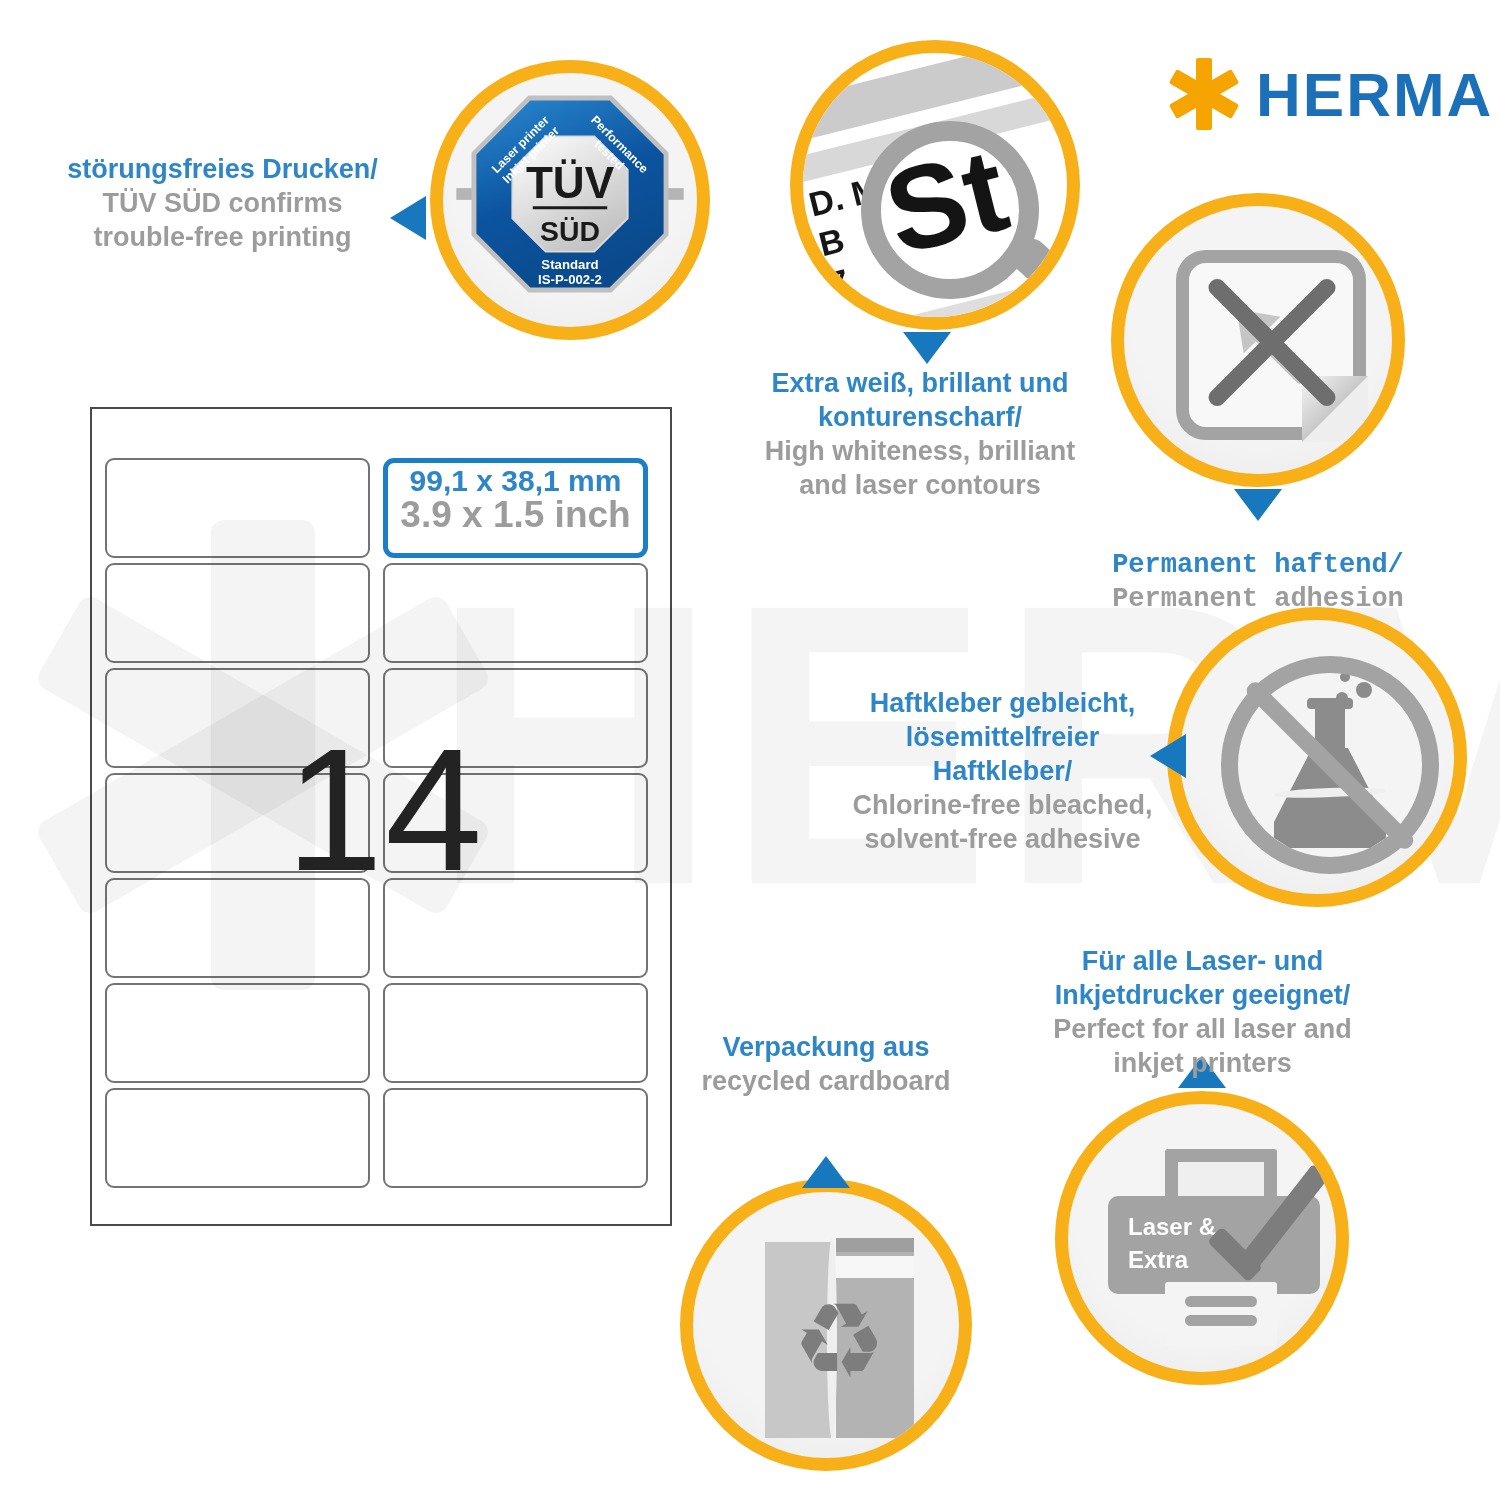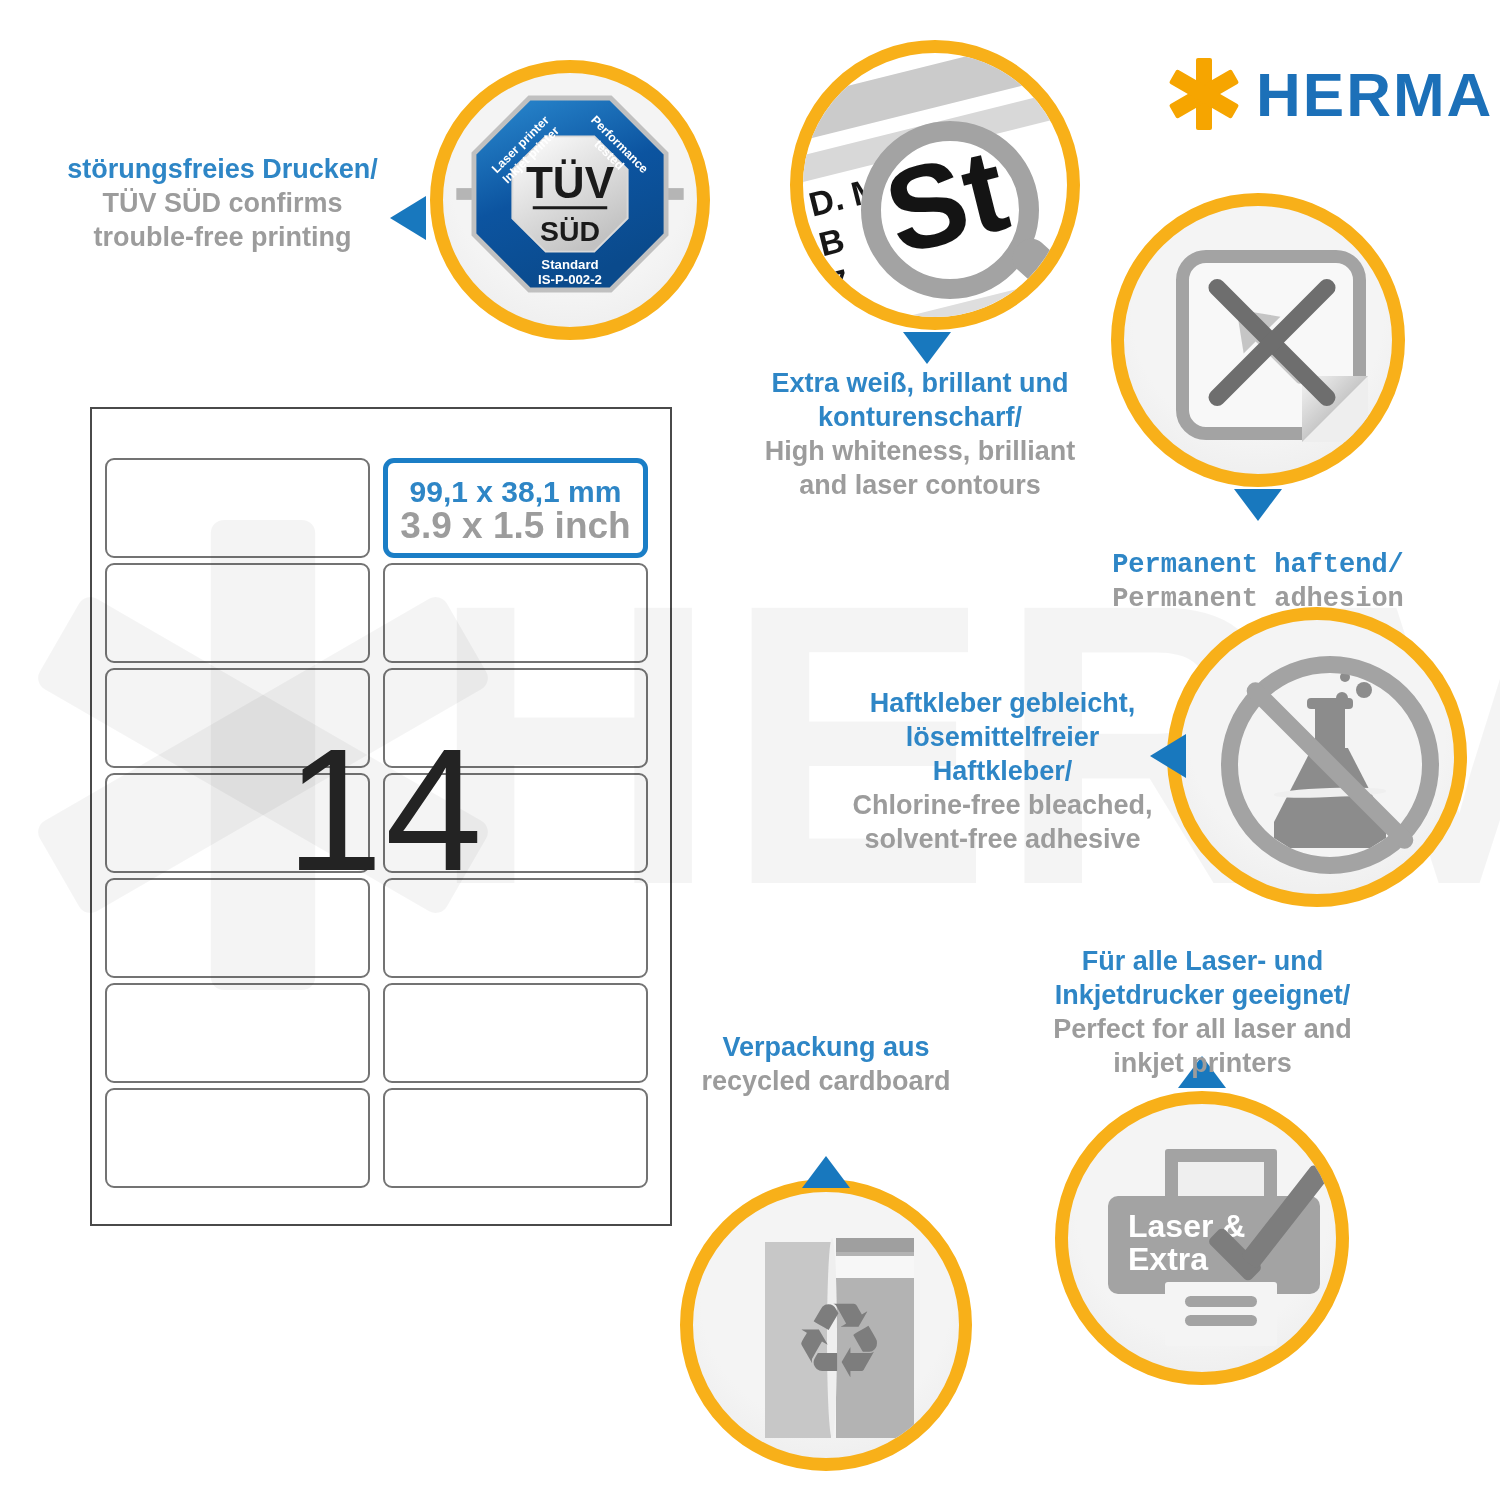--- a/index.html
+++ b/index.html
@@ -14,21 +14,21 @@
   .watermark{position:absolute;left:0;top:0;width:1500px;height:1500px;z-index:2;pointer-events:none;}
   .wm-text{position:absolute;left:430px;top:515px;font-size:400px;font-weight:bold;
            color:rgba(0,0,0,0.045);letter-spacing:6px;white-space:nowrap;}
   
   .sheet{left:90px;top:407px;width:578px;height:815px;background:#fff;
          border:2px solid #4A4A4A;z-index:1;}
   .label-cell{position:absolute;width:265px;height:100px;background:#fff;
               border:2px solid #737373;border-radius:9px;box-sizing:border-box;}
   .label-highlight{position:absolute;left:291px;top:49px;width:265px;height:100px;
               background:#fff;border:5px solid #1B7EC6;border-radius:11px;box-sizing:border-box;
-              display:flex;flex-direction:column;align-items:center;justify-content:center;z-index:3;}
+              display:flex;flex-direction:column;align-items:center;z-index:3;}
   .label-highlight .mm{color:var(--blue);font-weight:bold;font-size:30px;line-height:36px;}
   .label-highlight .inch{color:var(--gray);font-weight:bold;font-size:37px;line-height:32px;}
   .sheet-count{left:280px;top:722px;width:210px;text-align:center;font-size:175px;line-height:175px;
                color:#232323;z-index:3;letter-spacing:2px;}
   
   .circle{position:absolute;border-radius:50%;border:13px solid var(--ring);
           background:radial-gradient(circle at 50% 40%,#f4f4f4 60%,#e9e9e9 100%);
           box-sizing:border-box;z-index:4;overflow:hidden;}
   .tail{position:absolute;width:0;height:0;z-index:4;}
   .tail-left{border-top:22px solid transparent;border-bottom:22px solid transparent;
@@ -79,21 +79,21 @@
   .flask-neck{position:absolute;left:135px;top:86px;width:30px;height:46px;background:#8C8C8C;}
   .flask-body{position:absolute;left:94px;top:128px;width:112px;height:100px;background:#8C8C8C;
               clip-path:polygon(34% 0,66% 0,100% 74%,100% 90%,86% 100%,14% 100%,0 90%,0 74%);}
   .flask-wave{position:absolute;left:94px;top:168px;width:112px;height:9px;background:#efefef;
               border-radius:50% 50% 40% 40%;transform:rotate(-2deg);}
   .bubble{position:absolute;border-radius:50%;background:#8C8C8C;}
   
   .pr-tray{position:absolute;left:97px;top:45px;width:112px;height:60px;border:13px solid var(--icongray);
            box-sizing:border-box;background:#efefef;border-radius:3px;}
   .pr-body{position:absolute;left:40px;top:92px;width:212px;height:98px;background:var(--icongray);border-radius:10px;
-           color:#fff;font-weight:bold;font-size:32px;line-height:33px;padding:14px 0 0 20px;box-sizing:border-box;}
+           color:#fff;font-weight:bold;font-size:24px;line-height:33px;padding:14px 0 0 20px;box-sizing:border-box;}
   .pr-sheet{position:absolute;left:97px;top:178px;width:112px;height:64px;background:#f4f4f4;border-radius:3px;}
   .pr-bar{position:absolute;left:20px;width:72px;height:11px;background:var(--icongray);border-radius:6px;}
   .pr-check1{position:absolute;left:138px;top:140px;width:58px;height:21px;background:#7D7D7D;border-radius:5px;transform:rotate(45deg);}
   .pr-check2{position:absolute;left:158px;top:102px;width:118px;height:21px;background:#7D7D7D;border-radius:5px;transform:rotate(-52deg);}
   
   .rc-left{position:absolute;left:72px;top:50px;width:66px;height:196px;background:#C7C7C7;}
   .rc-right{position:absolute;left:143px;top:46px;width:78px;height:200px;background:#B3B3B3;}
   .rc-right-top{position:absolute;left:143px;top:46px;width:78px;height:14px;background:#9F9F9F;}
   .rc-right-strip{position:absolute;left:143px;top:64px;width:78px;height:22px;background:#f7f7f7;}
   .rc-seam{position:absolute;left:134px;top:46px;width:10px;height:200px;background:#efefef;border-radius:50%;}

